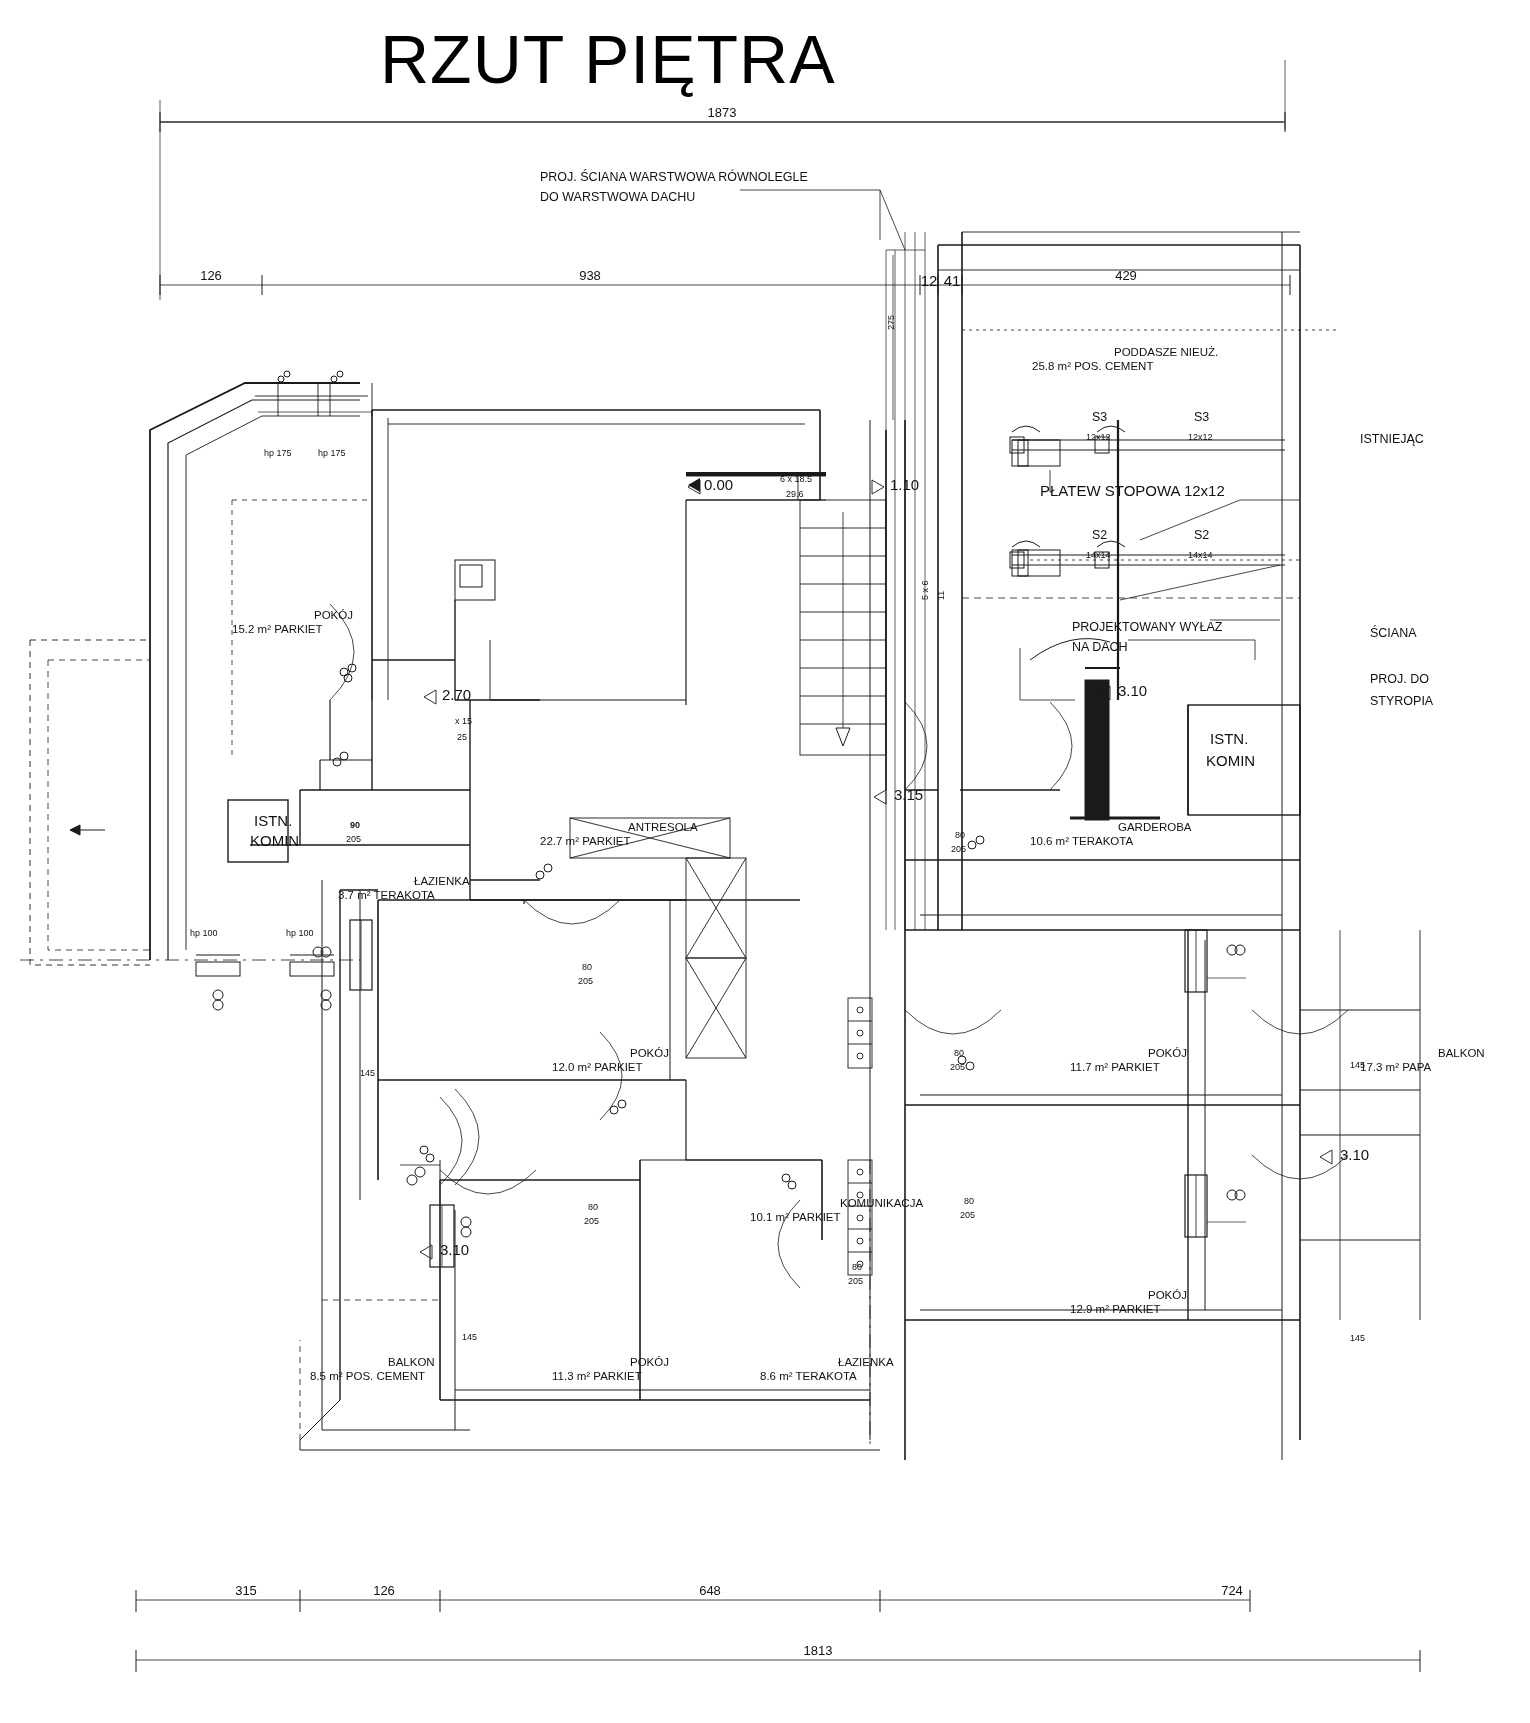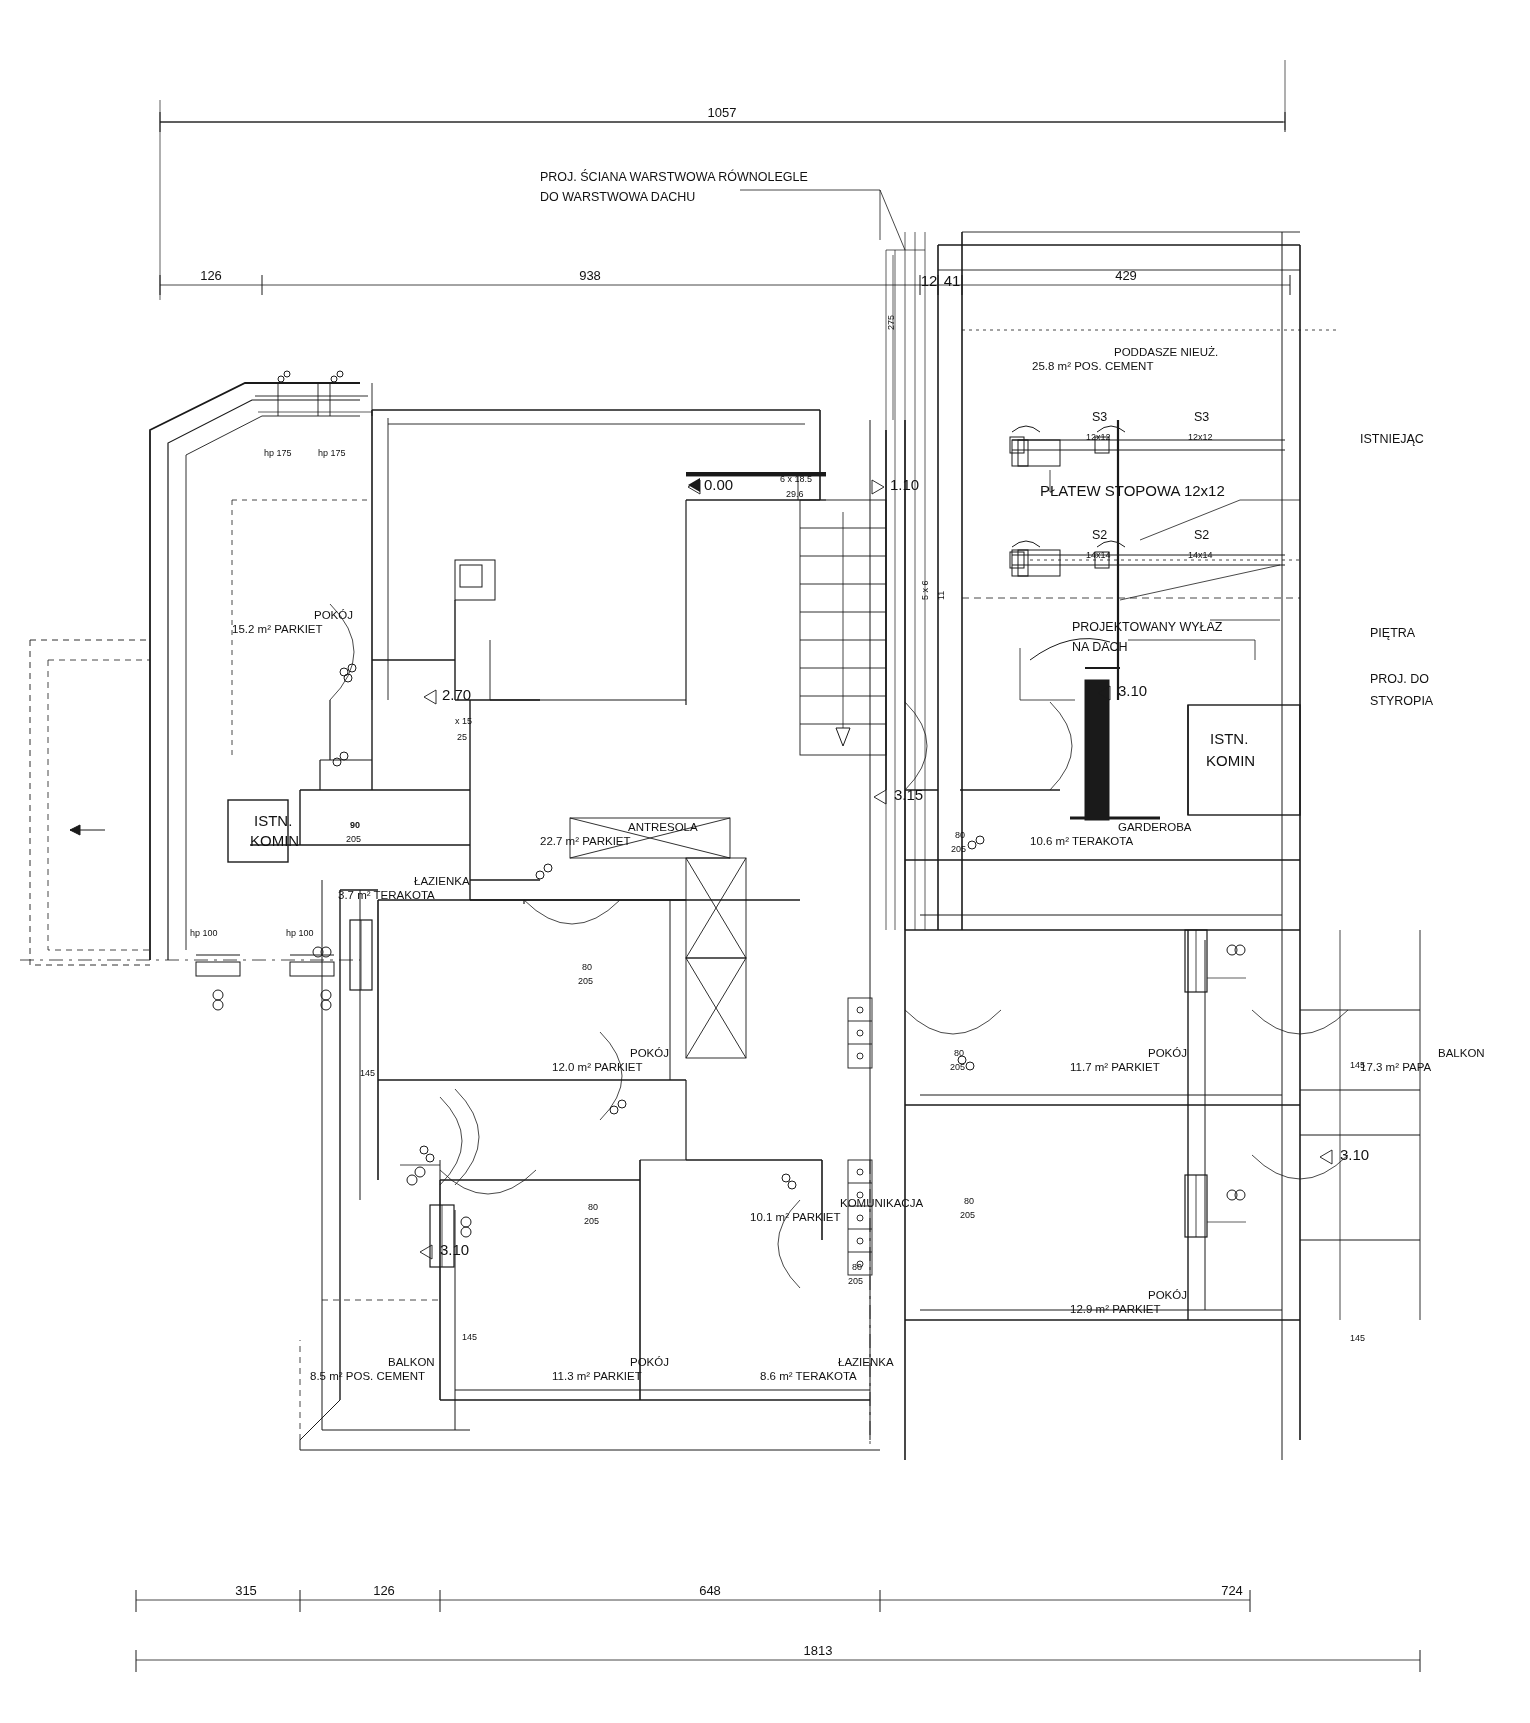--- a/index.html
+++ b/index.html
@@ -354,22 +354,23 @@
         <path d="M872 480 l12 7 l-12 7 z" fill="none"></path>
         <path d="M436 690 l-12 7 l12 7 z" fill="none"></path>
         <path d="M886 790 l-12 7 l12 7 z" fill="none"></path>
         <path d="M1110 686 l-12 7 l12 7 z" fill="none"></path>
         <path d="M1332 1150 l-12 7 l12 7 z" fill="none"></path>
         <path d="M432 1245 l-12 7 l12 7 z" fill="none"></path>
       </g>
     </g>
   </svg>
 
-
-  <div class="lbl dim c" style="left:722px; top:105px;">1057</div>
+  <div class="ttl" style="left:380px; top:20px;">RZUT PIĘTRA</div>
+
+  <div class="lbl dim c" style="left:722px; top:105px;">1873</div>
   <div class="lbl dim c" style="left:211px; top:268px;">126</div>
   <div class="lbl dim c" style="left:590px; top:268px;">938</div>
   <div class="lbl sm c" style="left:929px; top:272px;">12</div>
   <div class="lbl sm c" style="left:952px; top:272px;">41</div>
   <div class="lbl dim c" style="left:1126px; top:268px;">429</div>
 
   <div class="lbl xs rot" style="left:886px; top:300px; transform:rotate(-90deg) translate(-30px,0);">275</div>
 
   <div class="lbl dim c" style="left:246px; top:1583px;">315</div>
   <div class="lbl dim c" style="left:384px; top:1583px;">126</div>
@@ -378,21 +379,21 @@
   <div class="lbl dim c" style="left:818px; top:1643px;">1813</div>
 
   <div class="lbl" style="left:540px; top:170px;">PROJ. ŚCIANA WARSTWOWA RÓWNOLEGLE</div>
   <div class="lbl" style="left:540px; top:190px;">DO WARSTWOWA DACHU</div>
 
   <div class="lbl" style="left:1072px; top:620px;">PROJEKTOWANY WYŁAZ</div>
   <div class="lbl" style="left:1072px; top:640px;">NA DACH</div>
 
   <div class="lbl sm" style="left:1040px; top:482px;">PŁATEW STOPOWA 12x12</div>
   <div class="lbl" style="left:1360px; top:432px;">ISTNIEJĄC</div>
-  <div class="lbl" style="left:1370px; top:626px;">PIĘTRA</div>
+  <div class="lbl" style="left:1370px; top:626px;">ŚCIANA</div>
   <div class="lbl" style="left:1370px; top:672px;">PROJ. DO</div>
   <div class="lbl" style="left:1370px; top:694px;">STYROPIA</div>
 
   <div class="lbl sm" style="left:704px; top:476px;">0.00</div>
   <div class="lbl sm" style="left:890px; top:476px;">1.10</div>
   <div class="lbl sm" style="left:442px; top:686px;">2.70</div>
   <div class="lbl sm" style="left:894px; top:786px;">3.15</div>
   <div class="lbl sm" style="left:1118px; top:682px;">3.10</div>
   <div class="lbl sm" style="left:1340px; top:1146px;">3.10</div>
   <div class="lbl sm" style="left:440px; top:1241px;">3.10</div>

